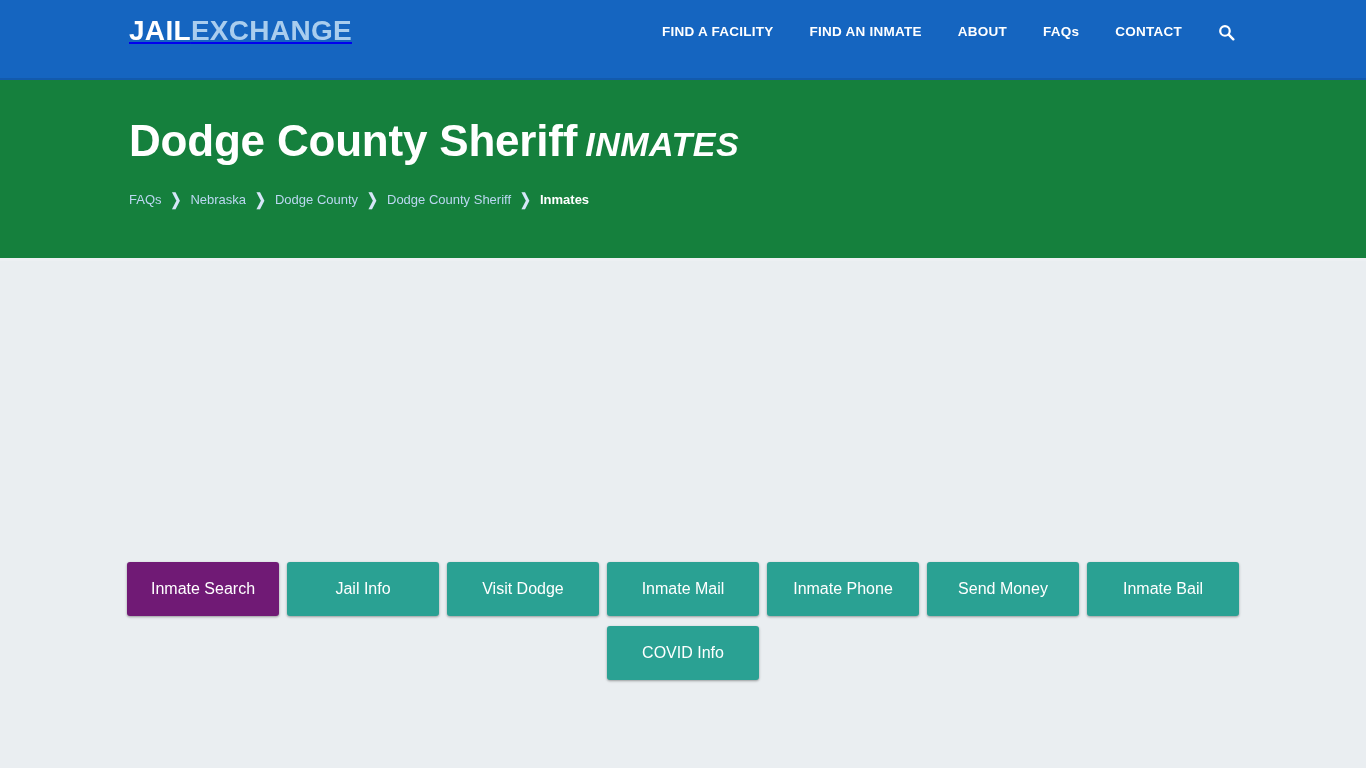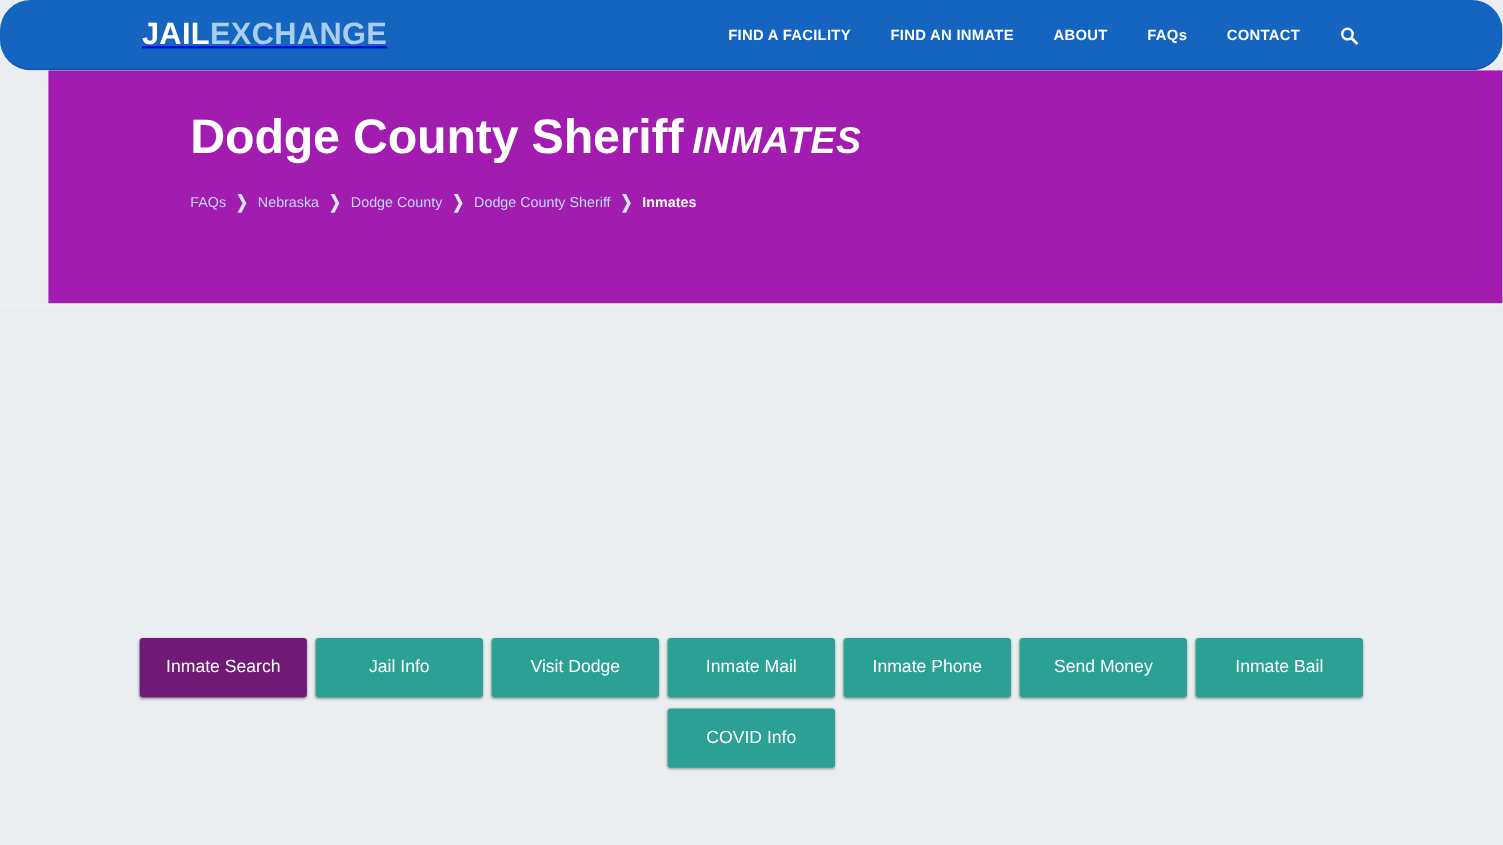--- a/index.html
+++ b/index.html
@@ -13,26 +13,25 @@
   }
   body {
     background: #eaeef1;
     font-family: "Liberation Sans", sans-serif;
     -webkit-font-smoothing: antialiased;
   }
 
   
   .site-header {
     position: relative;
-    height: 64px;
+    height: 80px;
     background: #1565c0;
     border-bottom: 2px solid #125aad;
     display: flex;
     align-items: center;
-    border-radius: 28px;
   }
   .logo {
     position: absolute;
     left: 129px;
     top: 17px;
     font-size: 28px;
     font-weight: bold;
     letter-spacing: 0.3px;
     line-height: 1;
     white-space: nowrap;
@@ -67,24 +66,23 @@
     width: 28px;
     height: 64px;
     margin-left: 8px;
     color: #fff;
     cursor: pointer;
   }
   .search-btn svg { display: block; }
 
   
   .hero {
-    height: 212px;
-    background: #a21caf;
+    height: 178px;
+    background: #15803d;
     position: relative;
-    margin-left: 44px;
   }
   .hero-inner {
     padding-left: 129px;
     padding-top: 36px;
   }
   .page-title {
     margin: 0;
     color: #ffffff;
     font-size: 44px;
     font-weight: bold;

